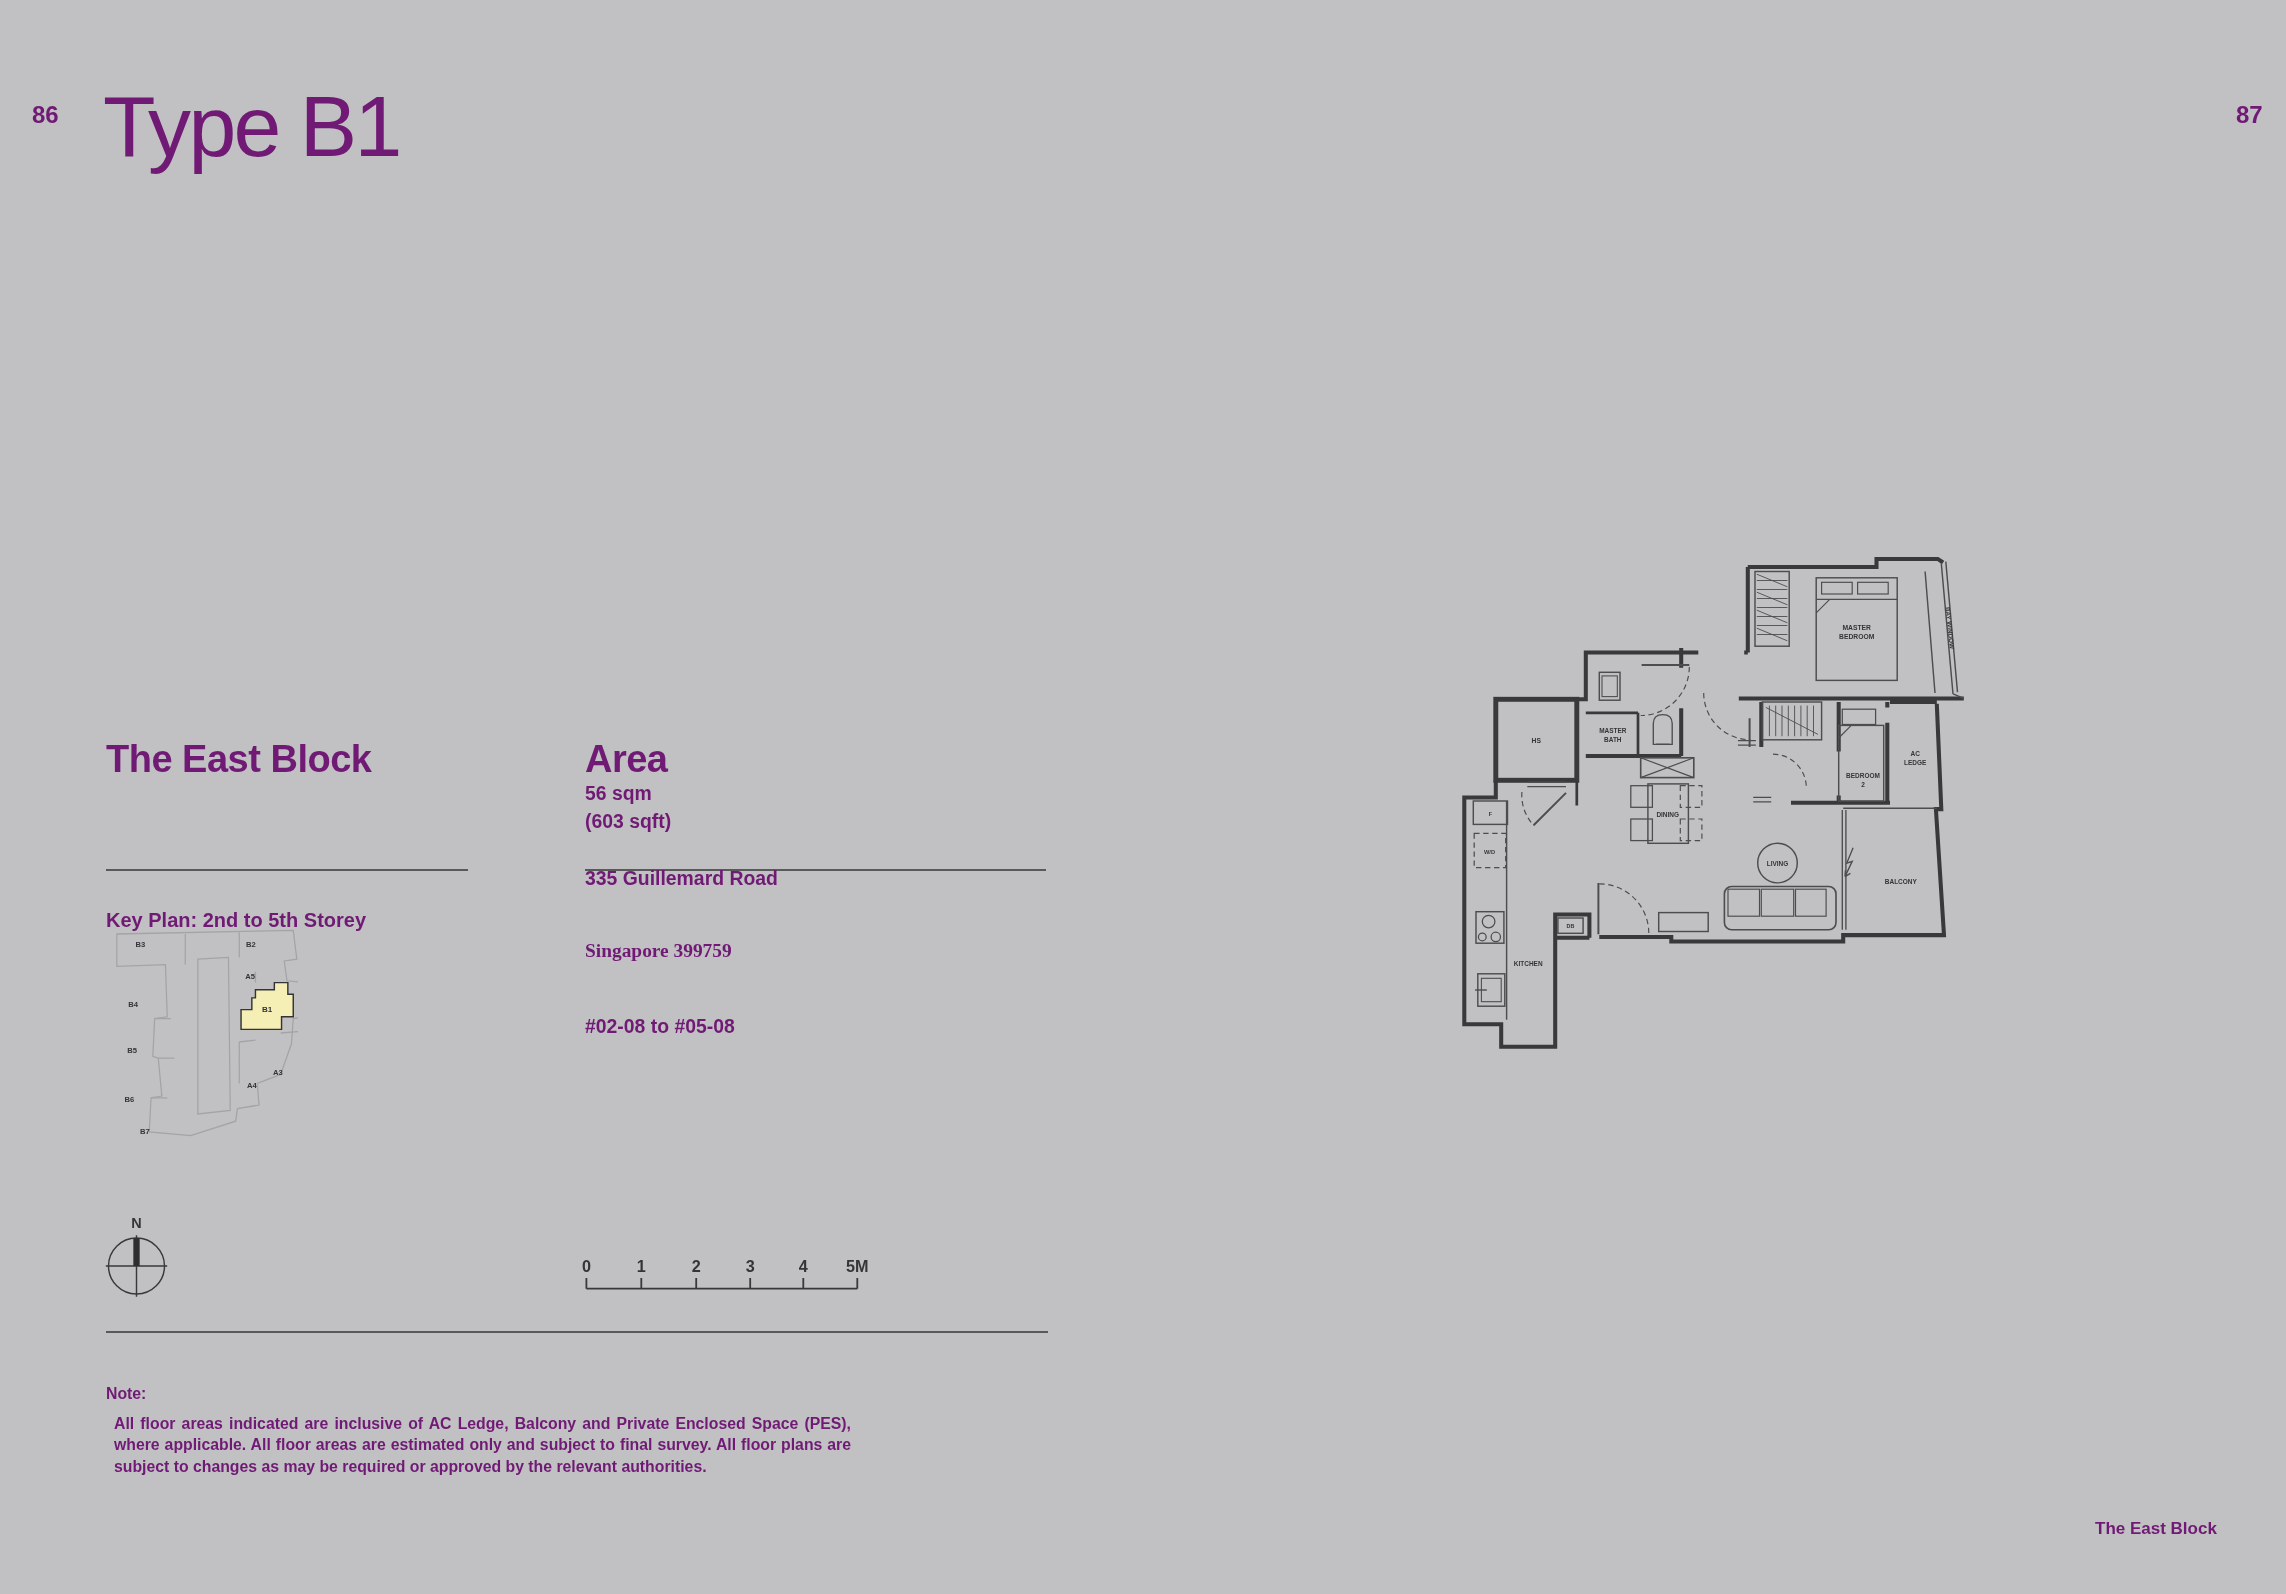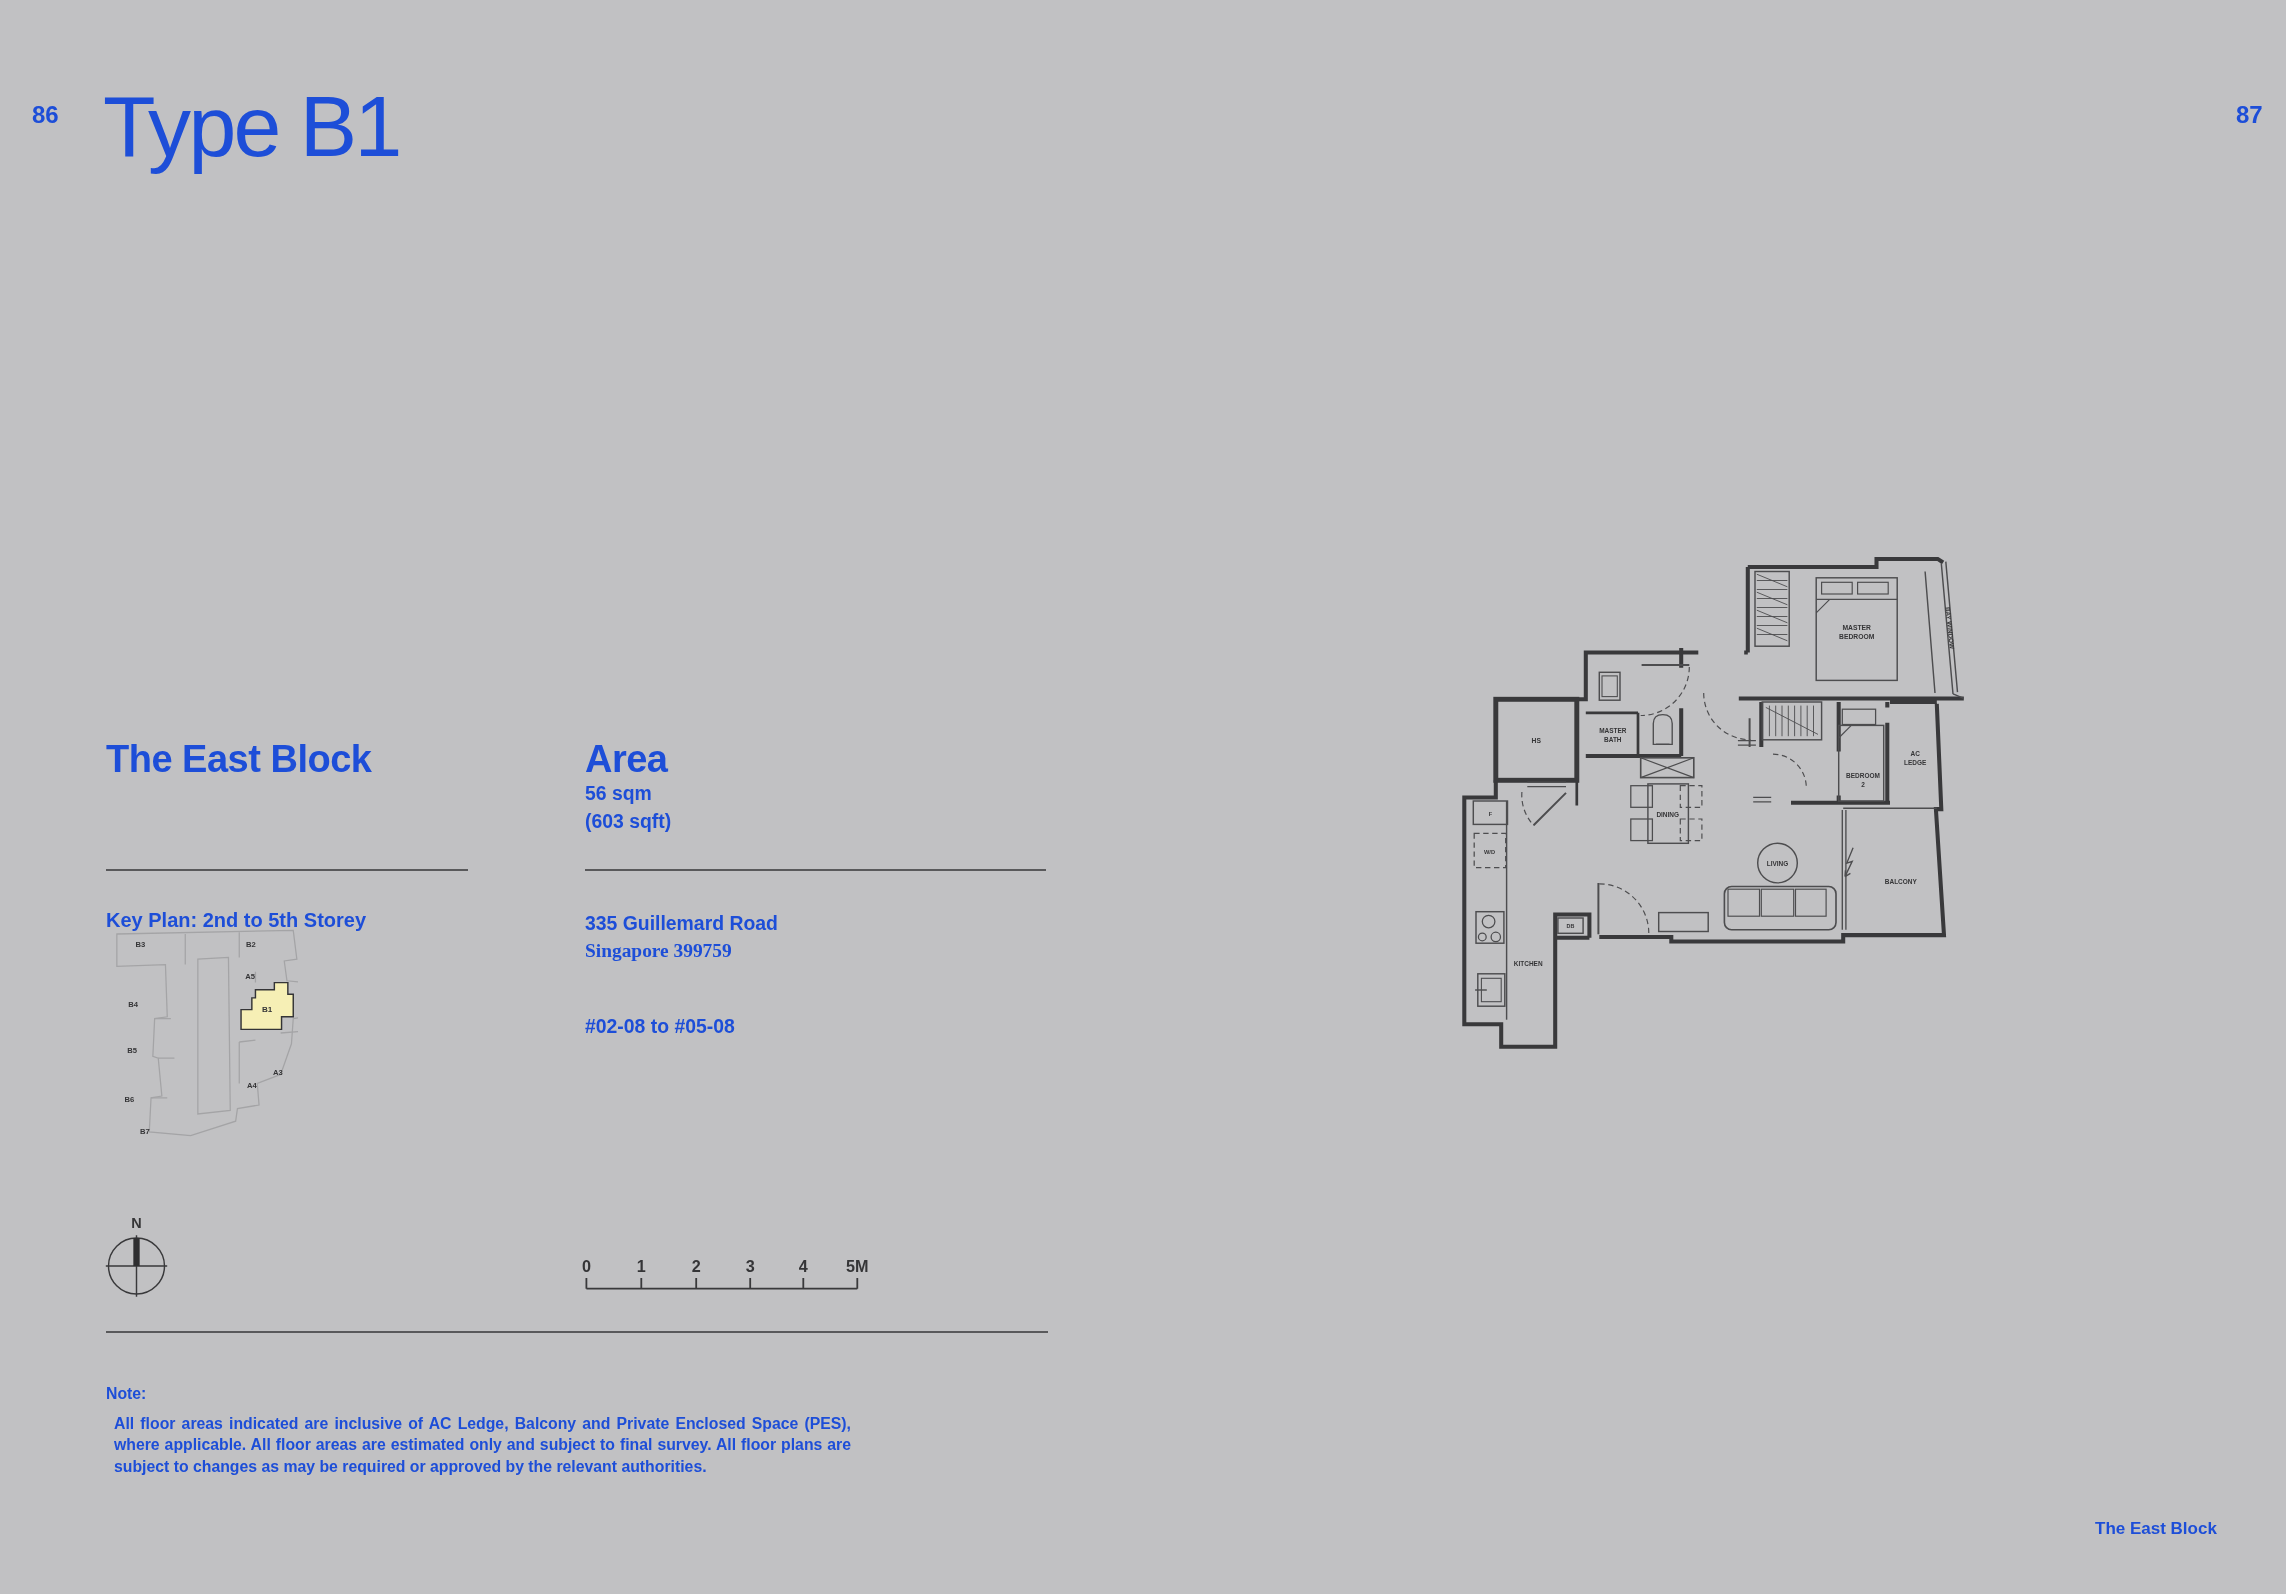--- a/index.html
+++ b/index.html
@@ -1,17 +1,17 @@
 <!DOCTYPE html>
 <html style="font-size:14.4px"><head>
 <meta charset="utf-8">
 <style>
   html,body{margin:0;padding:0;background:#c1c1c3;}
   .page{position:relative;width:2286px;height:1595px;background:#c1c1c3;
-        font-family:"Liberation Sans",sans-serif;color:#1d4ed8;overflow:hidden;}
+        font-family:"Liberation Sans",sans-serif;color:#701a75;overflow:hidden;}
   .abs{position:absolute;}
   .pagenum{position:absolute;top:101px;font-size:24px;font-weight:700;}
   .pagenum.left{left:32px;}
   .pagenum.right{right:23.4px;}
   .title-block{position:absolute;left:103px;top:83px;}
   .title-type{font-size:86px;font-weight:400;letter-spacing:-2.7px;line-height:1.02;}
   .title-name{font-size:164px;font-weight:700;letter-spacing:-5.4px;line-height:0.92;margin-top:3.6px;}
   .h2{position:absolute;font-size:38px;font-weight:700;letter-spacing:-0.5px;}
   .rule{position:absolute;height:1.8px;background:#59595b;}
   .small{position:absolute;font-size:19.4px;font-weight:700;line-height:1.45;}
@@ -57,21 +57,21 @@
     <text x="193" y="167" font-size="8.5" text-anchor="middle">A3</text>
     <text x="164" y="181" font-size="8.5" text-anchor="middle">A4</text>
     <text x="28" y="197" font-size="8.5" text-anchor="middle">B6</text>
     <text x="45" y="232" font-size="8.5" text-anchor="middle">B7</text>
   </svg>
 
   <div class="h2" style="left:585px;top:738px;">Area</div>
   <div class="small" style="left:585px;top:779px;">56 sqm</div>
   <div class="small" style="left:585px;top:807px;text-align:center;">(603 sqft)</div>
   <div class="rule" style="left:585px;top:869px;width:461px;"></div>
-  <div class="small" style="left:585px;top:909px;">335 Guillemard Road</div>
+  <div class="small" style="left:585px;top:864px;">335 Guillemard Road</div>
   <div class="small" style="left:585px;top:937px;font-family:Liberation Serif, serif;">Singapore 399759</div>
   <div class="small" style="left:585px;top:1012px;">#02-08 to #05-08</div>
 
   <svg class="abs" style="left:104px;top:1210px;" width="65" height="94" viewBox="0 0 72 104">
     <text x="36" y="20" font-size="16" text-anchor="middle">N</text>
     <circle cx="36" cy="62" r="31" stroke="#39393b" stroke-width="1.6" fill="none"></circle>
     <path d="M 2,62 H 70 M 36,28 V 96" stroke="#39393b" stroke-width="1.6"></path>
     <rect x="32.5" y="31" width="7" height="31" fill="#2e2e30"></rect>
   </svg>
 

